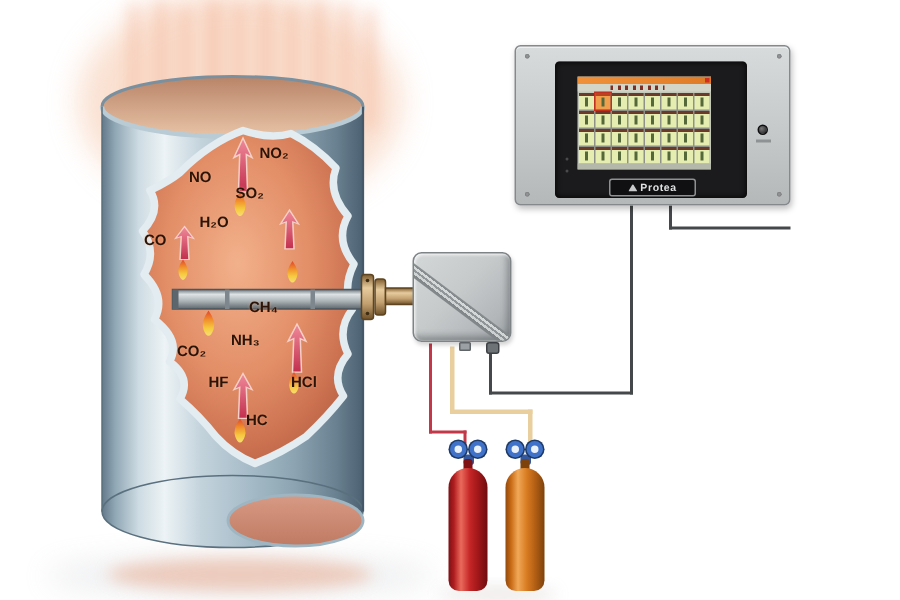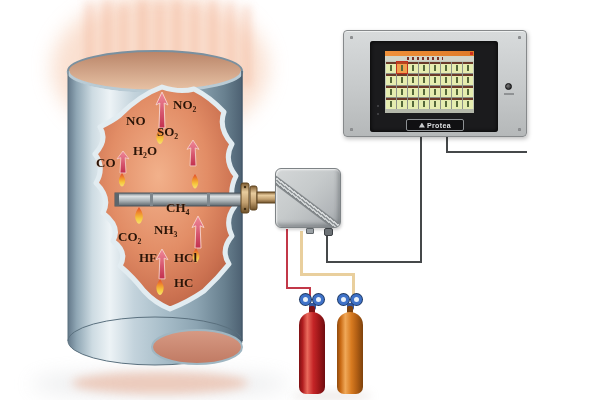--- a/index.html
+++ b/index.html
@@ -2,27 +2,27 @@
 <html><head>
 <meta charset="utf-8">
 <style>
   html,body{margin:0;padding:0;background:#fff;}
   #stage{position:relative;width:600px;height:400px;background:#fff;overflow:hidden;
          font-family:"Liberation Sans",sans-serif;}
   #stage *{box-sizing:border-box;}
   .abs{position:absolute;}
 
   
-  .gas{position:absolute;font-family:Liberation Serif, serif;font-weight:bold;
-       font-size:13px;color:#2b1407;z-index:2;white-space:nowrap;
+  .gas{position:absolute;font-family:Liberation Sans, sans-serif;font-weight:bold;
+       font-size:10px;color:#2b1407;z-index:2;white-space:nowrap;
        text-shadow:0 0 2px rgba(240,170,130,.6);}
   .g0{left:173px;top:97px;} .g1{left:126px;top:113px;} .g2{left:157px;top:124px;}
   .g3{left:96px;top:155px;} .g4{left:133px;top:143px;} .g5{left:166px;top:200px;}
   .g6{left:118px;top:229px;} .g7{left:154px;top:222px;} .g8{left:139px;top:250px;}
-  .g9{left:174px;top:250px;} .g10{left:174px;top:275px;}
+  .g9{left:194px;top:250px;} .g10{left:164px;top:275px;}
 
   
   .cable{position:absolute;z-index:2;}
   .c-black{background:#45484a;}
   .c-red{background:#c23848;}
   .c-cream{background:#e9cf9d;}
 
   
   .an-box{left:275px;top:168px;width:66px;height:60px;z-index:3;border-radius:6px;
     background:linear-gradient(135deg,#d4d7d8 0%,#c6cacb 45%,#b2b6b9 80%,#9aa0a3 100%);

